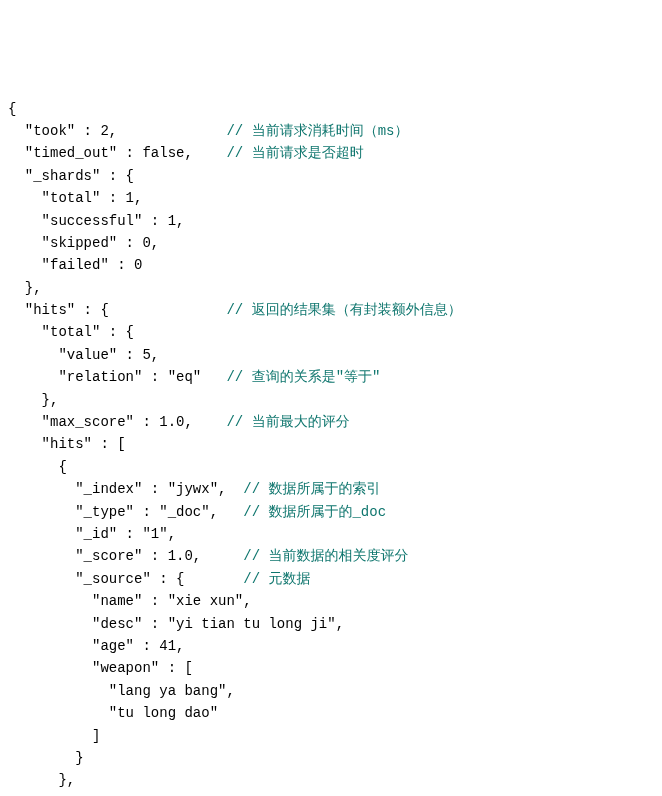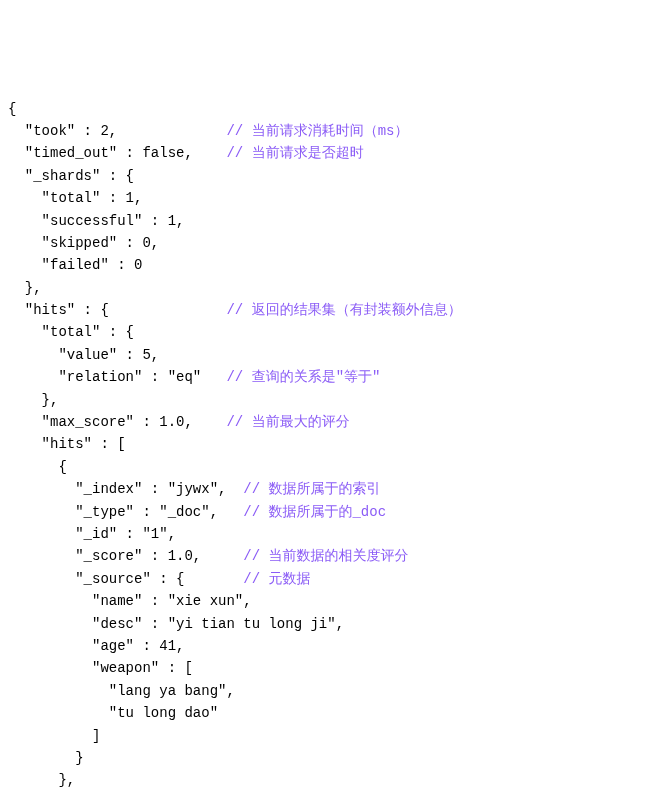--- a/index.html
+++ b/index.html
@@ -15,21 +15,21 @@
       color: #000000;
       padding: 8px;
       width: 662px;
       white-space: pre;
       position: relative;
     }
     .code-line {
       display: block;
     }
     .comment {
-      color: #8b5cf6;
+      color: #0f766e;
     }
   </style>
 </head>
 <body>
 
 
 
 <div id="code-container"><span class="code-line"><span>{</span></span><span class="code-line"><span>  "took" : 2,             </span><span class="comment">// 当前请求消耗时间（ms）</span></span><span class="code-line"><span>  "timed_out" : false,    </span><span class="comment">// 当前请求是否超时</span></span><span class="code-line"><span>  "_shards" : {</span></span><span class="code-line"><span>    "total" : 1,</span></span><span class="code-line"><span>    "successful" : 1,</span></span><span class="code-line"><span>    "skipped" : 0,</span></span><span class="code-line"><span>    "failed" : 0</span></span><span class="code-line"><span>  },</span></span><span class="code-line"><span>  "hits" : {              </span><span class="comment">// 返回的结果集（有封装额外信息）</span></span><span class="code-line"><span>    "total" : {</span></span><span class="code-line"><span>      "value" : 5,</span></span><span class="code-line"><span>      "relation" : "eq"   </span><span class="comment">// 查询的关系是"等于"</span></span><span class="code-line"><span>    },</span></span><span class="code-line"><span>    "max_score" : 1.0,    </span><span class="comment">// 当前最大的评分</span></span><span class="code-line"><span>    "hits" : [</span></span><span class="code-line"><span>      {</span></span><span class="code-line"><span>        "_index" : "jywx",  </span><span class="comment">// 数据所属于的索引</span></span><span class="code-line"><span>        "_type" : "_doc",   </span><span class="comment">// 数据所属于的_doc</span></span><span class="code-line"><span>        "_id" : "1",</span></span><span class="code-line"><span>        "_score" : 1.0,     </span><span class="comment">// 当前数据的相关度评分</span></span><span class="code-line"><span>        "_source" : {       </span><span class="comment">// 元数据</span></span><span class="code-line"><span>          "name" : "xie xun",</span></span><span class="code-line"><span>          "desc" : "yi tian tu long ji",</span></span><span class="code-line"><span>          "age" : 41,</span></span><span class="code-line"><span>          "weapon" : [</span></span><span class="code-line"><span>            "lang ya bang",</span></span><span class="code-line"><span>            "tu long dao"</span></span><span class="code-line"><span>          ]</span></span><span class="code-line"><span>        }</span></span><span class="code-line"><span>      },</span></span><span class="code-line"><span>      {</span></span></div>
 
 

